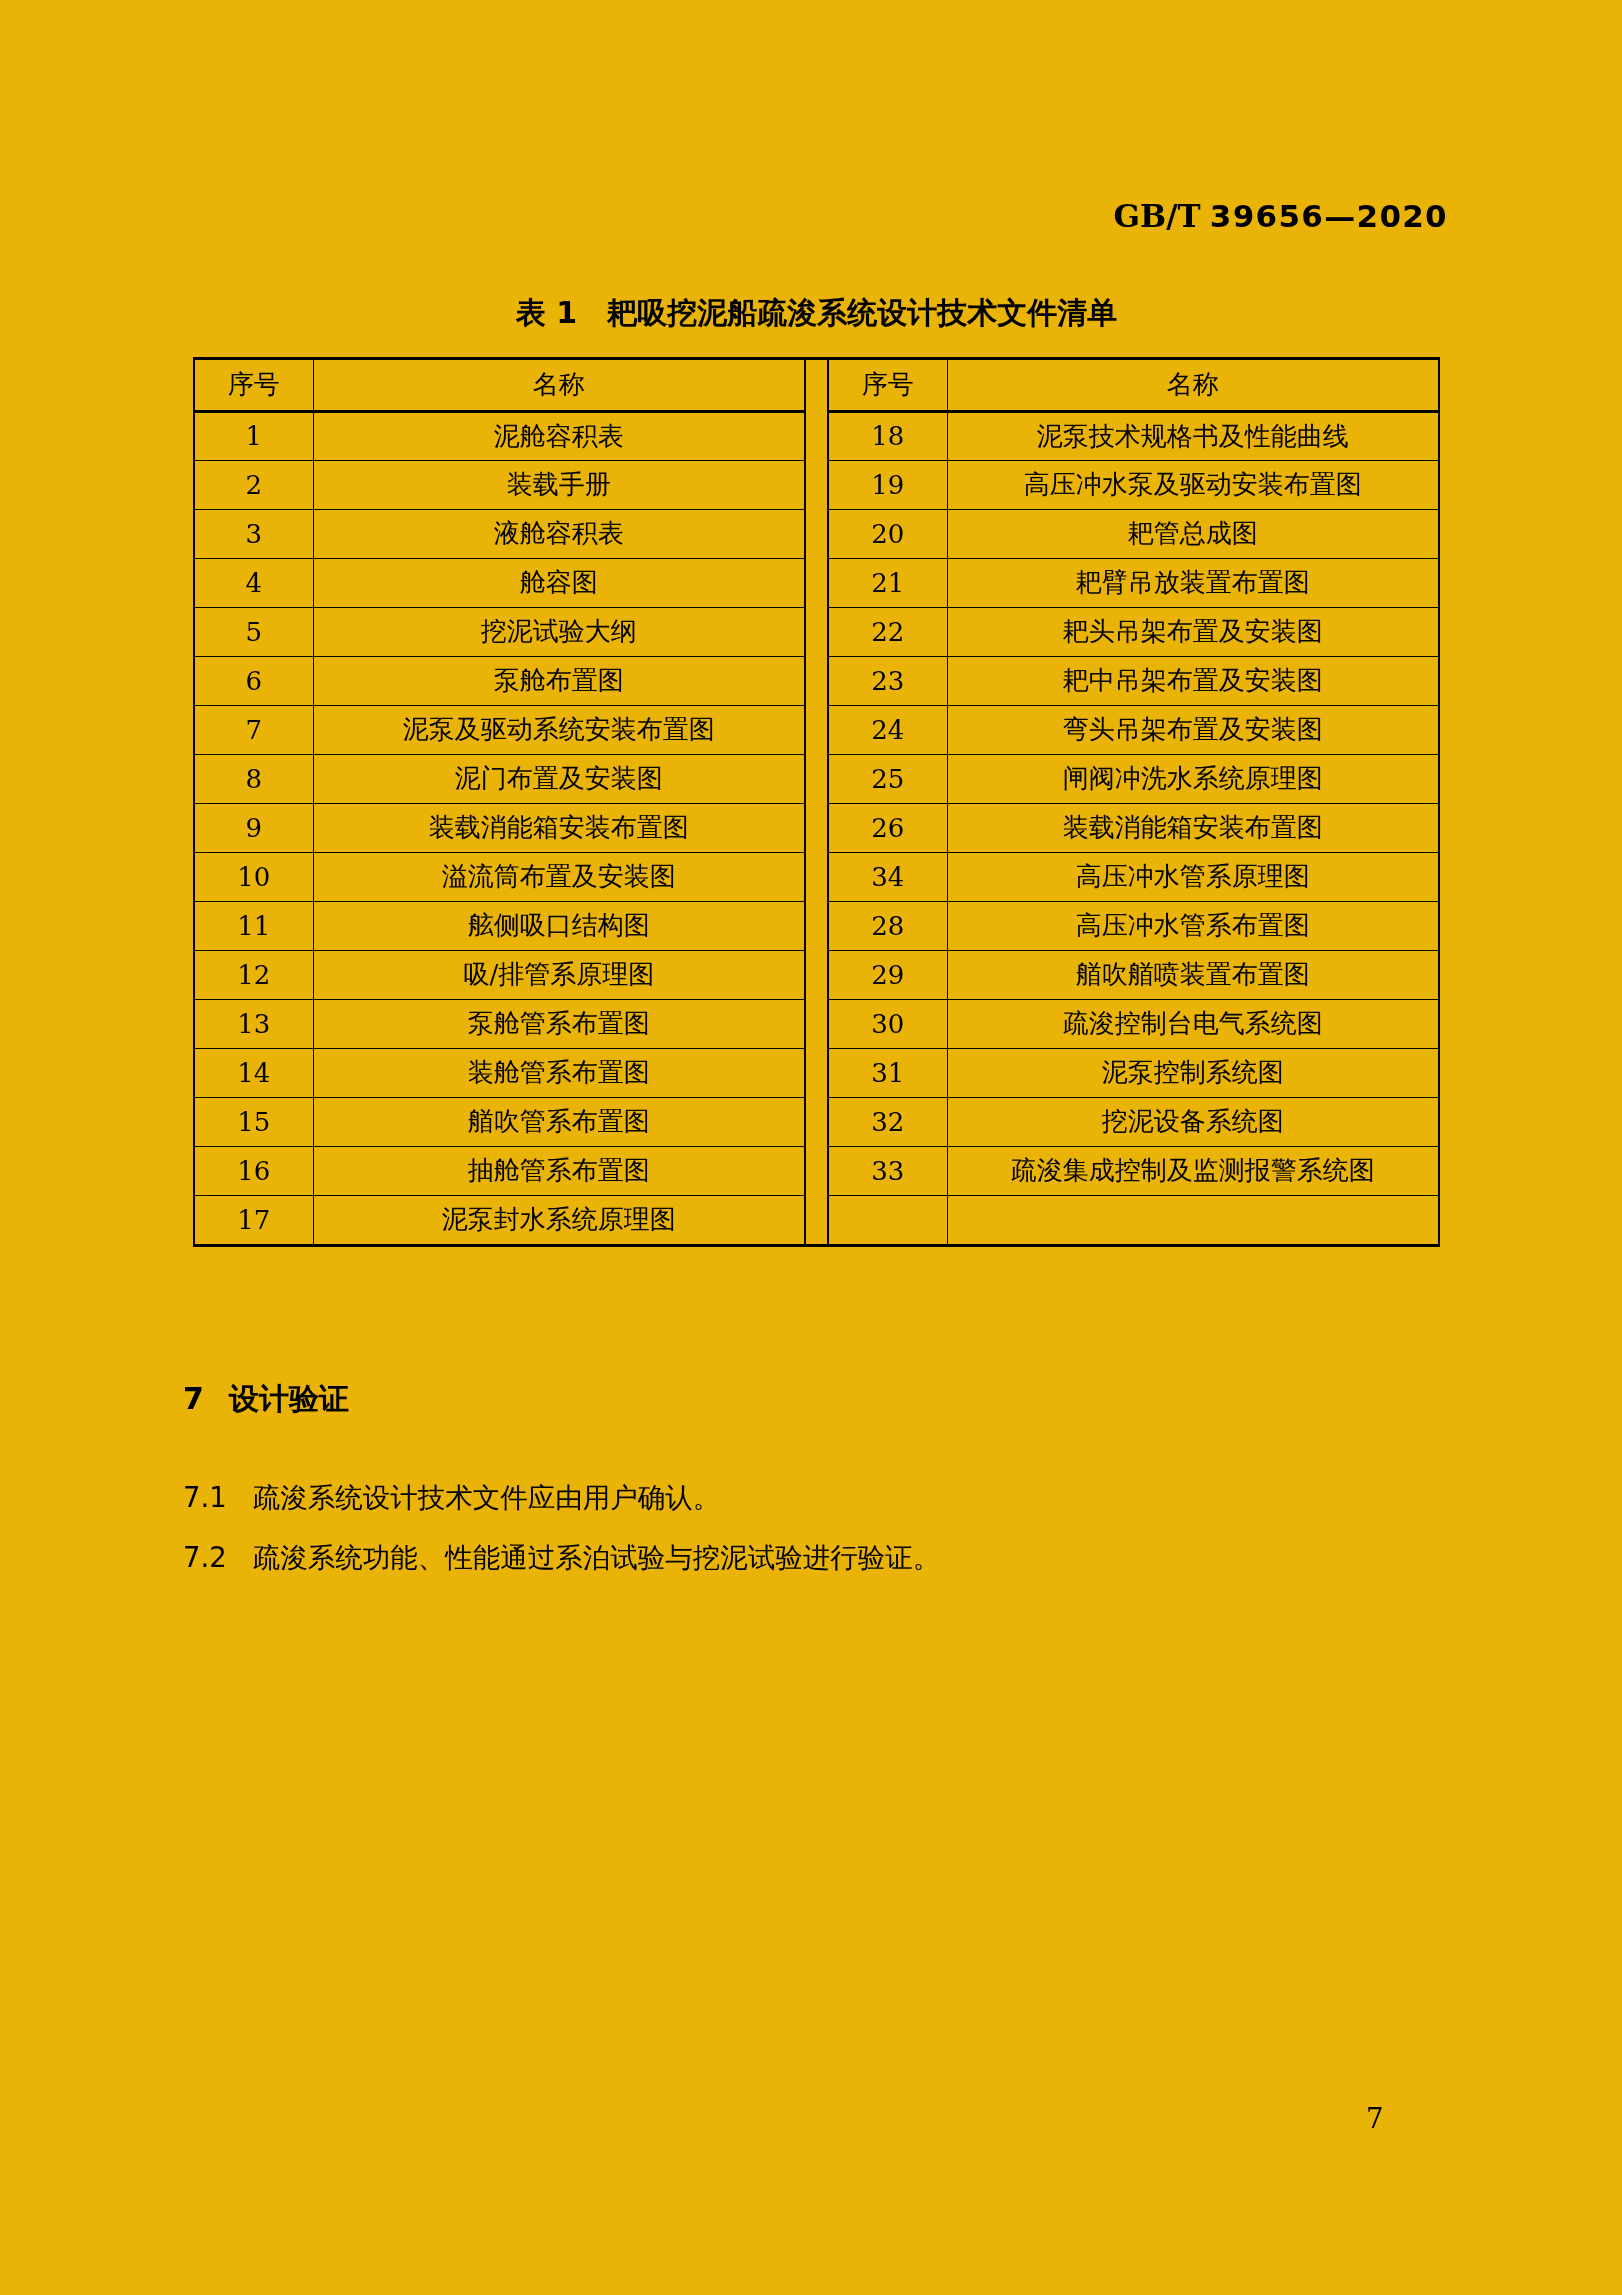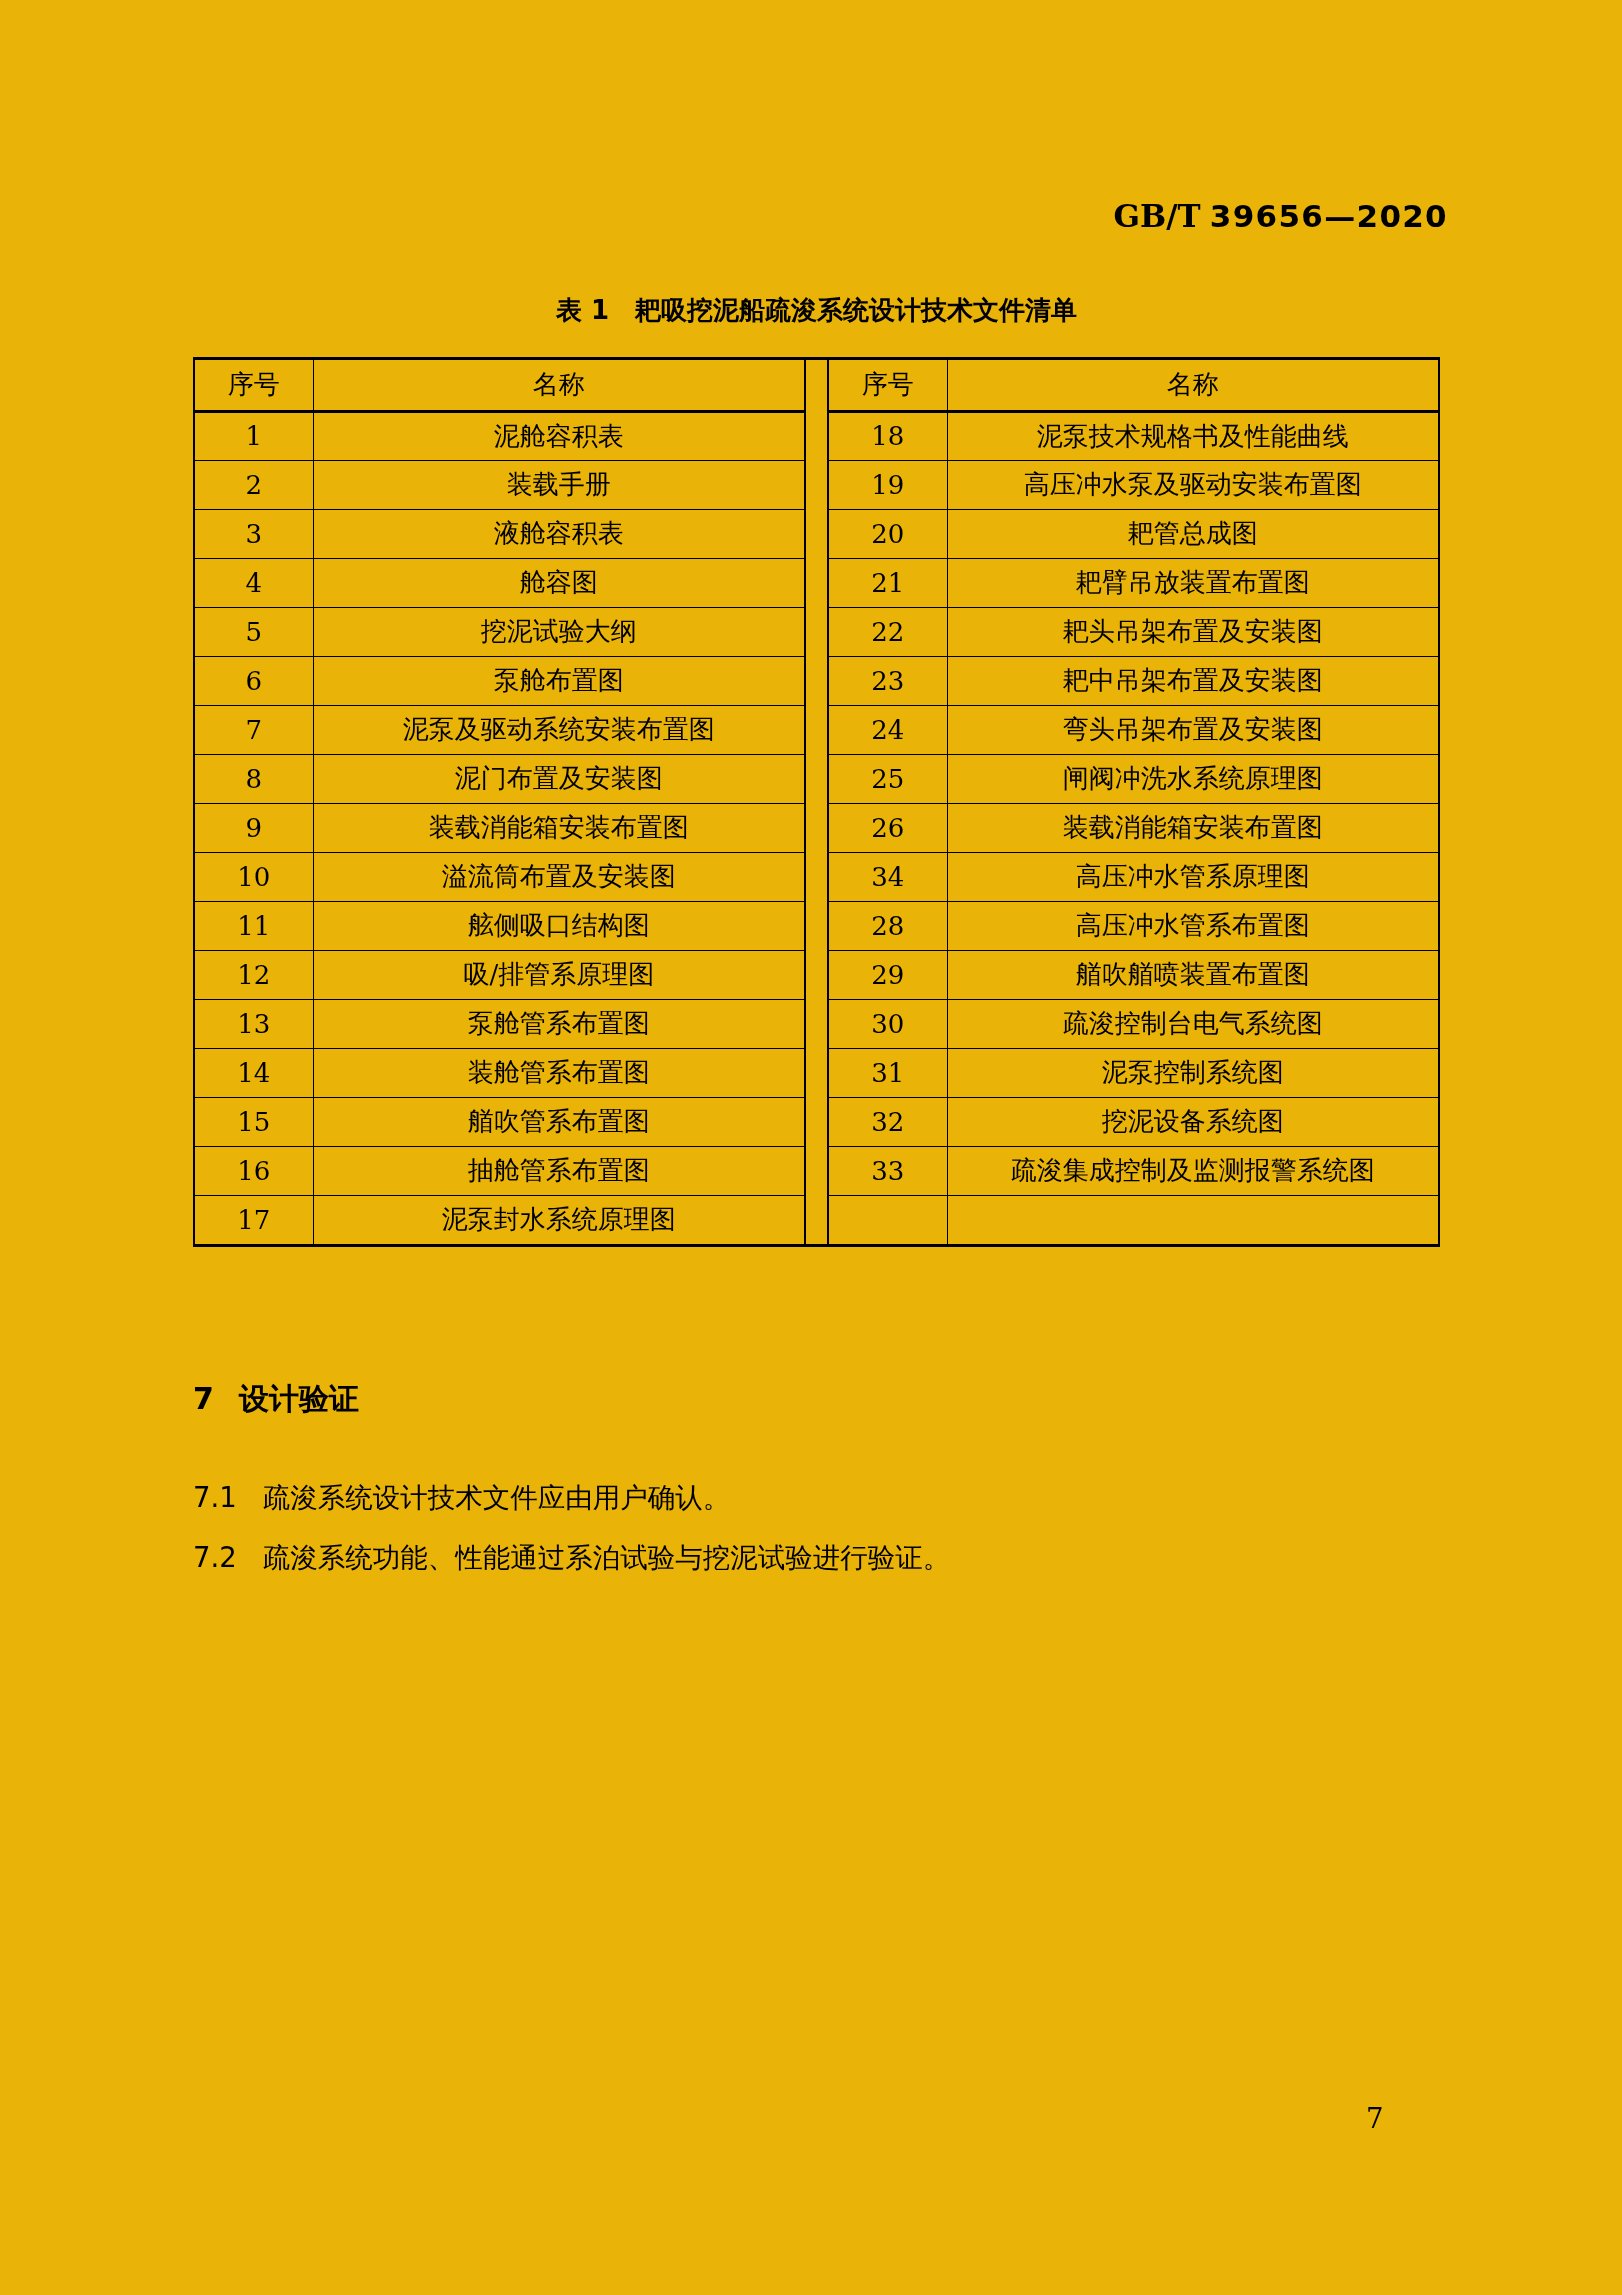--- a/index.html
+++ b/index.html
@@ -20,21 +20,21 @@
     white-space:nowrap;
   }
   .doc-header .code-prefix { font-family:"DejaVu Serif", serif; }
   .doc-header .code-number { font-family:"DejaVu Sans", sans-serif; letter-spacing:1.3px; margin-left:9.2px; font-weight:600; }
 
   
   .table-title {
     position:absolute; top:293px; left:193px; width:1247px;
     text-align:center;
     font-family:"DejaVu Sans", sans-serif;
-    font-weight:bold; font-size:26px;
+    font-weight:bold; font-size:30px;
     white-space:pre;
   }
 
   
   .table-wrap {
     position:absolute; left:193px; top:357px; width:1247px;
     display:flex; gap:21px;
     border-top:3.9px solid #000;
     border-bottom:3.9px solid #000;
   }
@@ -50,21 +50,21 @@
     font-family:"DejaVu Serif", serif;
     overflow:hidden; white-space:nowrap;
   }
   .half th { height:51px; border-top:none; border-bottom:3.3px solid #000; }
   .half td { height:49px; }
   .half tbody tr:last-child td { border-bottom:none; }
   .col-no { width:19.5%; }
   .col-name { width:80.5%;margin-top:16px; }
 
   
-  .section { position:absolute; left:193px; top:1379px; width:1247px; }
+  .section { position:absolute; left:183px; top:1379px; width:1247px; }
   .section-heading {
     font-family:"DejaVu Sans", sans-serif;
     font-weight:bold; font-size:30px;
     margin-bottom:60px;
   }
   .section-heading .sec-no { margin-right:25px; }
   .clause { font-size:27.5px; margin-bottom:23.6px; white-space:nowrap; }
   .clause .clause-no {
     font-family:"DejaVu Sans", sans-serif;
     margin-right:26px;

